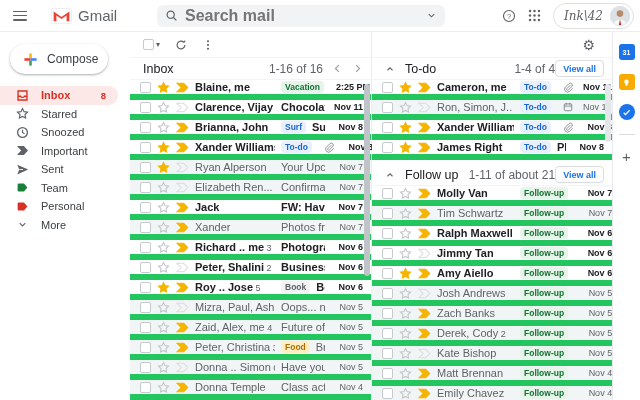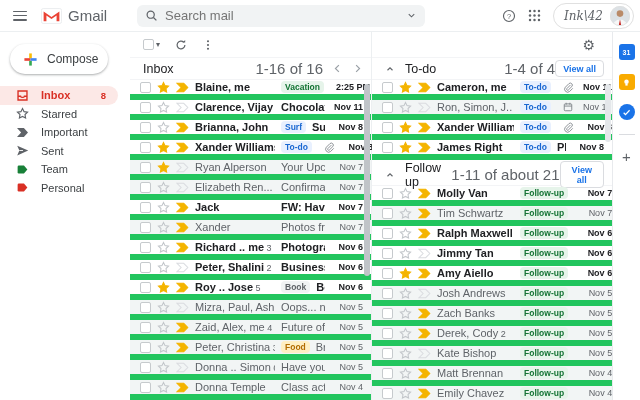--- a/index.html
+++ b/index.html
@@ -1,26 +1,26 @@
 <!DOCTYPE html>
 <html><head>
 <meta charset="utf-8">
 <style>
   * { box-sizing: border-box; margin: 0; padding: 0; }
   html,body { width:640px; height:400px; overflow:hidden; background:#fff;
     font-family:"Liberation Sans", sans-serif; font-size:11px; color:#202124; }
 
   
-  .header { height:32px; display:flex; align-items:center; border-bottom:1px solid #eceff1; background:#fff; }
+  .header { height:32px; display:flex; align-items:center; border-bottom:1px solid #eceff1; background:#fff;gap:10px; }
   .burger { width:14px; height:10px; display:flex; flex-direction:column; justify-content:space-between; margin:0 14px 0 13px; cursor:pointer; }
   .burger span { height:1.6px; background:#5f6368; border-radius:1px; }
   .logo-wrap { display:flex; align-items:center; gap:6px; width:88px; }
   .logo-text { font-size:15px; color:#5f6368; }
   .search { width:288px; height:22px; background:#f1f3f4; border-radius:6px; display:flex; align-items:center; padding:0 8px; margin-left:8px; }
-  .search input { border:none; background:transparent; outline:none; flex:1; font-size:13px; color:#5f6368; font-family:"Liberation Sans",sans-serif; }
+  .search input { border:none; background:transparent; outline:none; flex:1; font-size:16px; color:#5f6368; font-family:"Liberation Sans",sans-serif;font-weight:bold; }
   .hdr-right { margin-left:auto; display:flex; align-items:center; gap:12px; padding-right:6px; }
   .acct-pill { display:flex; align-items:center; gap:7px; border:1px solid #e0e0e0; border-radius:14px; padding:2px 3px 2px 10px; cursor:pointer; }
   .acct-name { font-family:"DejaVu Serif", serif; font-style:italic; font-size:12px; color:#5f6368; }
 
   
   .main { display:flex; height:368px; }
   .sidebar { width:130px; flex-shrink:0; padding-top:10px; }
   .pane-left { width:242px; flex-shrink:0; border-right:1px solid #eceff1; position:relative; }
   .pane-right { width:240px; flex-shrink:0; position:relative; }
   .rail { flex:1; border-left:1px solid #e8eaed; display:flex; flex-direction:column; align-items:center; padding-top:12px; gap:14px; }
@@ -36,21 +36,21 @@
   .side-item .badge { margin-left:auto; margin-right:12px; font-size:9.5px; font-weight:bold; color:#d93025; }
   .side-ico { width:14px; display:flex; justify-content:center; }
 
   
   .toolbar { height:26px; display:flex; align-items:center; gap:15px; padding-left:13px; border-bottom:1px solid #f3f4f6; }
   .toolbar.right { justify-content:flex-end; padding-right:17px; }
   .cb { width:11px; height:11px; border:1px solid #c6cacd; border-radius:2px; background:#fff; cursor:pointer; flex-shrink:0; }
   .caret { font-family:"DejaVu Sans",sans-serif; font-size:8px; color:#5f6368; margin-left:-9px; cursor:pointer; }
   .pane-head { height:22px; display:flex; align-items:center; padding:0 8px 0 13px; border-bottom:1px solid #f3f4f6; }
   .pane-title { font-size:12.5px; color:#202124; }
-  .range { margin-left:auto; font-size:15px; color:#5f6368; white-space:nowrap; }
+  .range { margin-left:auto; font-size:12px; color:#5f6368; white-space:nowrap; }
   .pgbtn { margin-left:9px; cursor:pointer; display:flex; }
   .viewall { margin-left:0; border:1px solid #dadce0; background:#fff; color:#1a73e8; border-radius:4px;
     font-size:9px; font-weight:bold; padding:2.5px 7px; cursor:pointer; font-family:"Liberation Sans",sans-serif; }
   .sec-caret { margin-right:10px; cursor:pointer; display:flex; }
   .gear { font-family:"DejaVu Sans",sans-serif; font-size:14px; color:#5f6368; cursor:pointer; line-height:1; }
 
   
   .row { height:20px; display:flex; align-items:center; gap:6px; padding:0 8px 0 10px;
     border-bottom:6px solid #22c55e; background:#fff; cursor:pointer; white-space:nowrap; }
   .row.read { background:#f2f5f5; }
@@ -163,28 +163,37 @@
         <div class="side-item">
           <span class="side-ico">
             <svg width="13" height="13" viewBox="0 0 16 16">
               <path d="M8 1.8l1.9 3.9 4.3.6-3.1 3 .7 4.3L8 11.6 4.2 13.6l.7-4.3-3.1-3 4.3-.6z" fill="none" stroke="#5f6368" stroke-width="1.4"></path>
             </svg>
           </span>
           <span class="lbl">Starred</span>
         </div>
         <div class="side-item">
           <span class="side-ico">
-            <svg width="13" height="11" viewBox="0 0 14 12">
-              <path d="M1 1h7.5L13 6l-4.5 5H1l4.5-5z" fill="#5f6368"></path>
-            </svg>
-          </span>
-          <span class="lbl">Important</span>
+            <svg width="13" height="13" viewBox="0 0 16 16">
+              <circle cx="8" cy="8" r="6" fill="none" stroke="#5f6368" stroke-width="1.6"></circle>
+              <path d="M8 4.5V8l2.5 1.5" fill="none" stroke="#5f6368" stroke-width="1.4"></path>
+            </svg>
+          </span>
+          <span class="lbl">Snoozed</span>
         </div>
         <div class="side-item">
           <span class="side-ico">
+            <svg width="13" height="11" viewBox="0 0 14 12">
+              <path d="M1 1h7.5L13 6l-4.5 5H1l4.5-5z" fill="#5f6368"></path>
+            </svg>
+          </span>
+          <span class="lbl">Important</span>
+        </div>
+        <div class="side-item">
+          <span class="side-ico">
             <svg width="13" height="13" viewBox="0 0 16 16">
               <path d="M1.5 14L15 8 1.5 2l2.6 6z" fill="#5f6368"></path>
               <path d="M4.1 8h4.5" stroke="#fff" stroke-width="1.1"></path>
             </svg>
           </span>
           <span class="lbl">Sent</span>
         </div>
         <div class="side-item">
           <span class="side-ico">
             <svg width="13" height="13" viewBox="0 0 16 16">
@@ -193,20 +202,28 @@
           </span>
           <span class="lbl">Team</span>
         </div>
         <div class="side-item">
           <span class="side-ico">
             <svg width="13" height="13" viewBox="0 0 16 16">
               <path d="M2 4.5A1.5 1.5 0 0 1 3.5 3h6.3L14 8l-4.2 5H3.5A1.5 1.5 0 0 1 2 11.5z" fill="#d93025"></path>
             </svg>
           </span>
           <span class="lbl">Personal</span>
+        </div>
+        <div class="side-item">
+          <span class="side-ico">
+            <svg width="11" height="11" viewBox="0 0 16 16">
+              <path d="M4 6l4 4 4-4" fill="none" stroke="#5f6368" stroke-width="1.6"></path>
+            </svg>
+          </span>
+          <span class="lbl">More</span>
         </div>
       </nav>
   </div>
 
   <div class="pane-left">
     <div class="toolbar">
       <span style="display:flex;align-items:center;gap:11px">
         <span class="cb"></span>
         <span class="caret">▾</span>
       </span>

